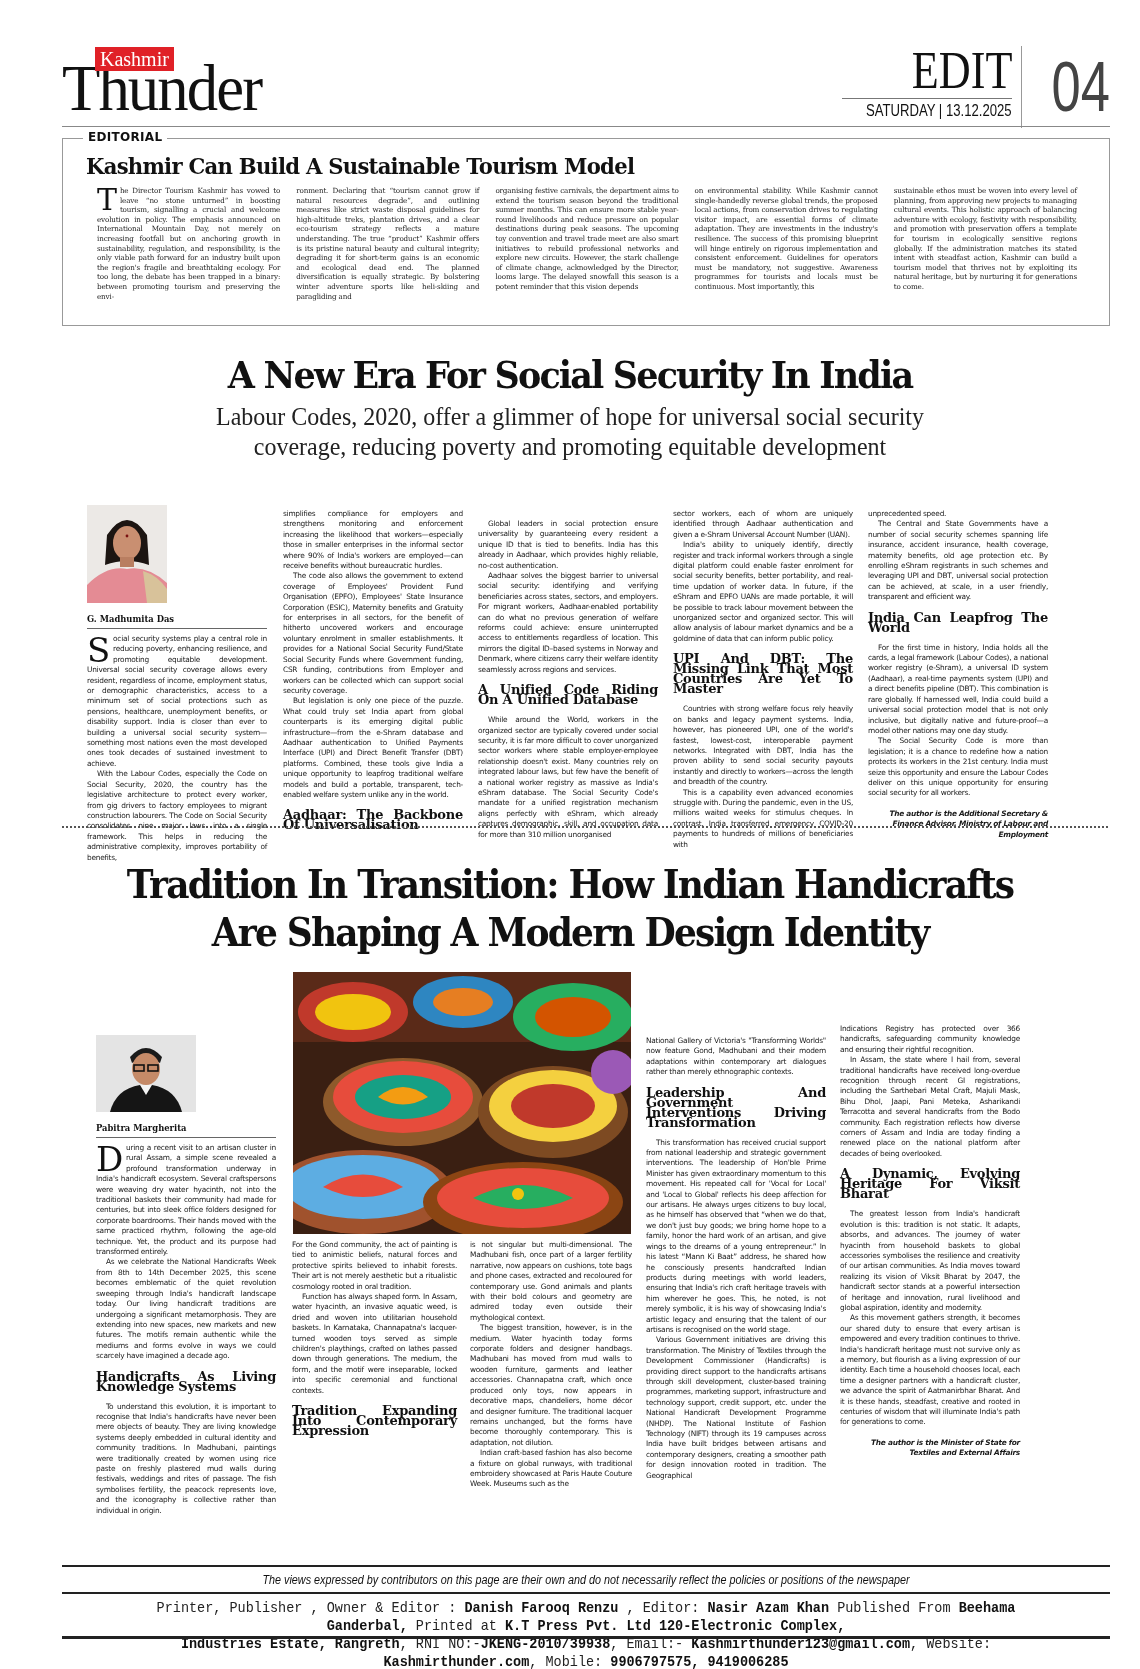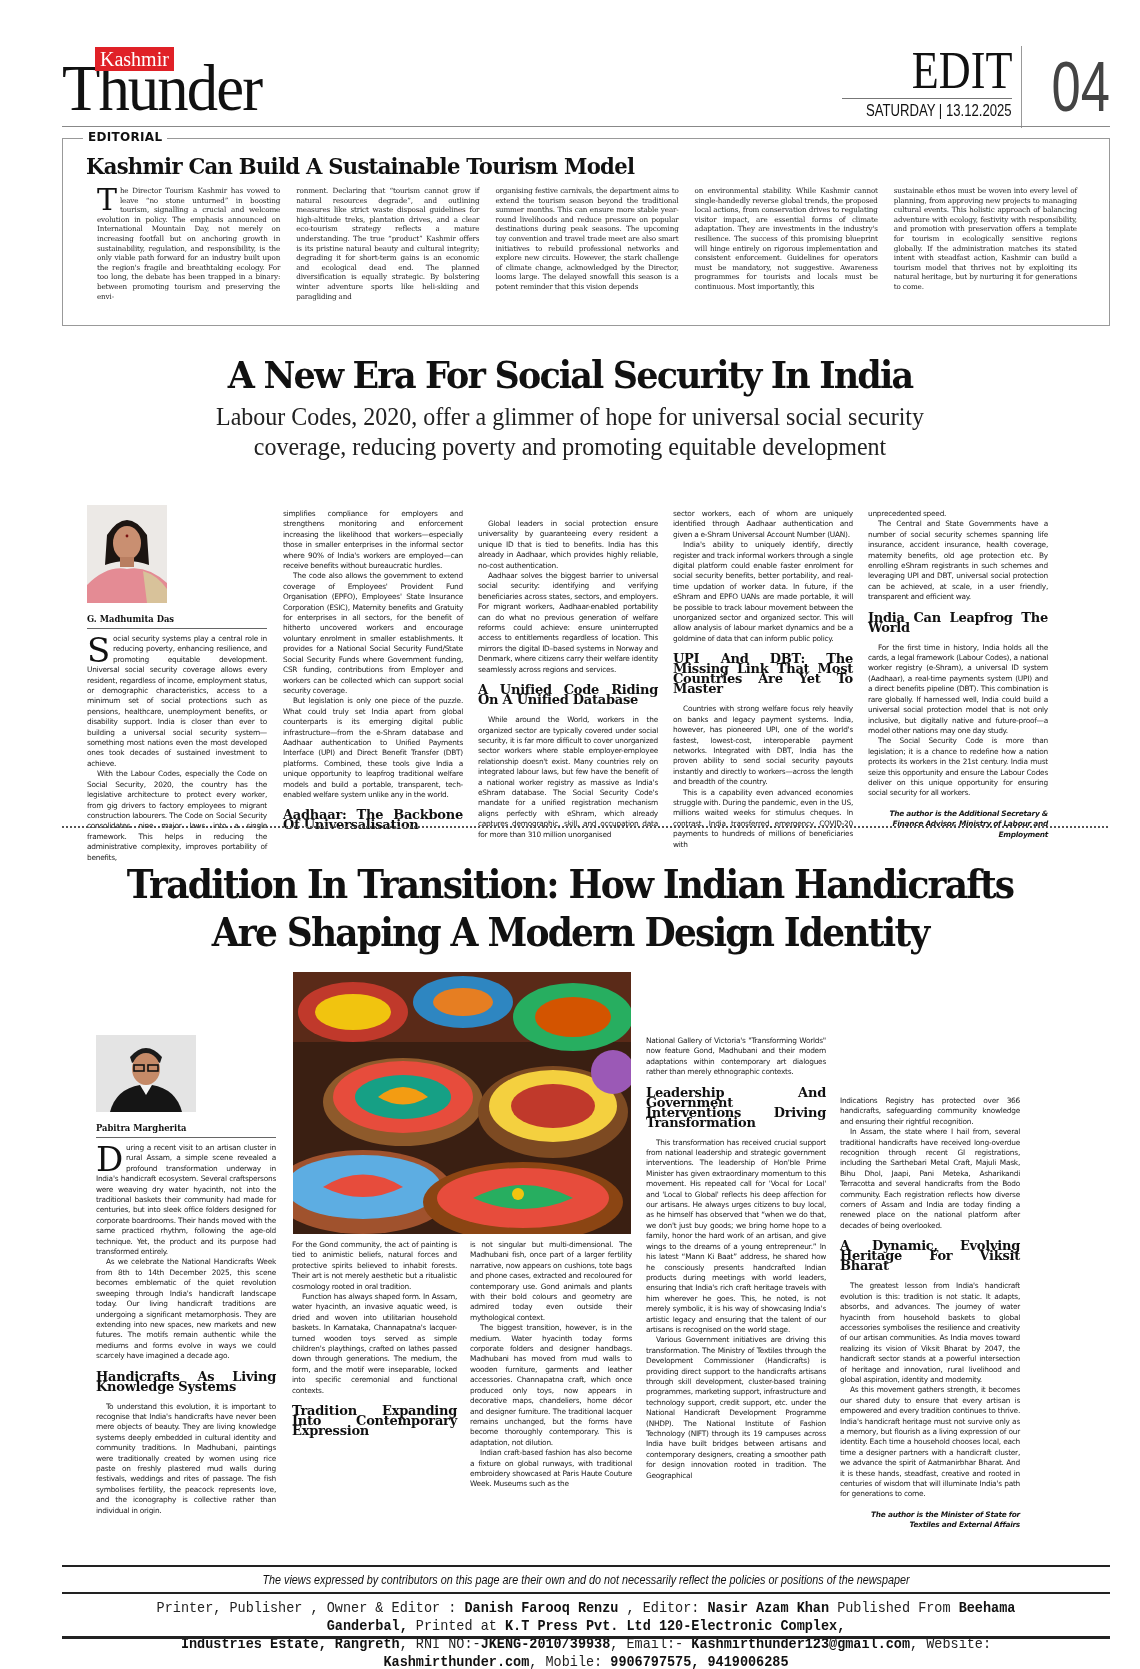--- a/index.html
+++ b/index.html
@@ -202,21 +202,21 @@
   <p>Indian craft-based fashion has also become a fixture on global runways, with traditional embroidery showcased at Paris Haute Couture Week. Museums such as the</p>
 </div>
 
 <div class="body-col" style="left:646px; top:1036px; width:180px;">
   <p class="noind">National Gallery of Victoria's "Transforming Worlds" now feature Gond, Madhubani and their modern adaptations within contemporary art dialogues rather than merely ethnographic contexts.</p>
   <div class="subhead">Leadership And Government Interventions Driving Transformation</div>
   <p>This transformation has received crucial support from national leadership and strategic government interventions. The leadership of Hon'ble Prime Minister has given extraordinary momentum to this movement. His repeated call for 'Vocal for Local' and 'Local to Global' reflects his deep affection for our artisans. He always urges citizens to buy local, as he himself has observed that “when we do that, we don't just buy goods; we bring home hope to a family, honor the hard work of an artisan, and give wings to the dreams of a young entrepreneur.” In his latest “Mann Ki Baat” address, he shared how he consciously presents handcrafted Indian products during meetings with world leaders, ensuring that India's rich craft heritage travels with him wherever he goes. This, he noted, is not merely symbolic, it is his way of showcasing India's artistic legacy and ensuring that the talent of our artisans is recognised on the world stage.</p>
   <p>Various Government initiatives are driving this transformation. The Ministry of Textiles through the Development Commissioner (Handicrafts) is providing direct support to the handicrafts artisans through skill development, cluster-based training programmes, marketing support, infrastructure and technology support, credit support, etc. under the National Handicraft Development Programme (NHDP). The National Institute of Fashion Technology (NIFT) through its 19 campuses across India have built bridges between artisans and contemporary designers, creating a smoother path for design innovation rooted in tradition. The Geographical</p>
 </div>
 
-<div class="body-col" style="left:840px; top:1096px; width:180px;">
+<div class="body-col" style="left:840px; top:1024px; width:180px;">
   <p class="noind">Indications Registry has protected over 366 handicrafts, safeguarding community knowledge and ensuring their rightful recognition.</p>
   <p>In Assam, the state where I hail from, several traditional handicrafts have received long-overdue recognition through recent GI registrations, including the Sarthebari Metal Craft, Majuli Mask, Bihu Dhol, Jaapi, Pani Meteka, Asharikandi Terracotta and several handicrafts from the Bodo community. Each registration reflects how diverse corners of Assam and India are today finding a renewed place on the national platform after decades of being overlooked.</p>
   <div class="subhead">A Dynamic, Evolving Heritage For Viksit Bharat</div>
   <p>The greatest lesson from India's handicraft evolution is this: tradition is not static. It adapts, absorbs, and advances. The journey of water hyacinth from household baskets to global accessories symbolises the resilience and creativity of our artisan communities. As India moves toward realizing its vision of Viksit Bharat by 2047, the handicraft sector stands at a powerful intersection of heritage and innovation, rural livelihood and global aspiration, identity and modernity.</p>
   <p>As this movement gathers strength, it becomes our shared duty to ensure that every artisan is empowered and every tradition continues to thrive. India's handicraft heritage must not survive only as a memory, but flourish as a living expression of our identity. Each time a household chooses local, each time a designer partners with a handicraft cluster, we advance the spirit of Aatmanirbhar Bharat. And it is these hands, steadfast, creative and rooted in centuries of wisdom that will illuminate India's path for generations to come.</p>
   <p class="byline-note">The author is the Minister of State for Textiles and External Affairs</p>
 </div>
 
 <div class="disc-rule1"></div>
 <div class="disclaimer">The views expressed by contributors on this page are their own and do not necessarily reflect the policies or positions of the newspaper</div>

